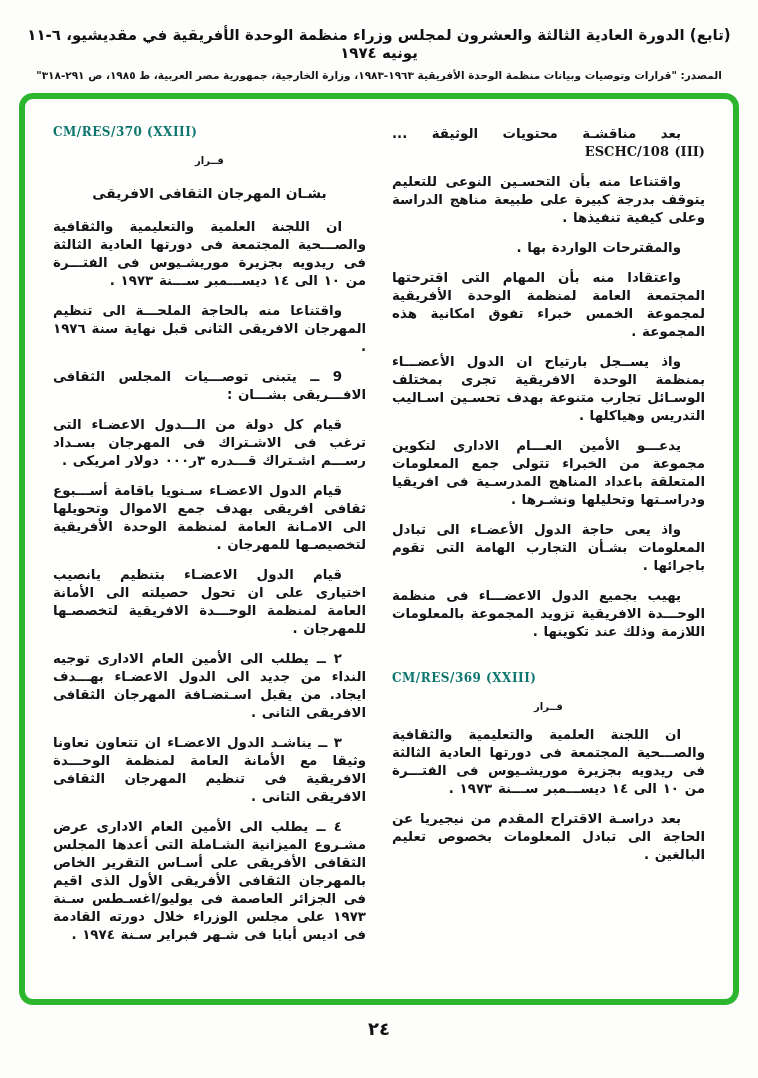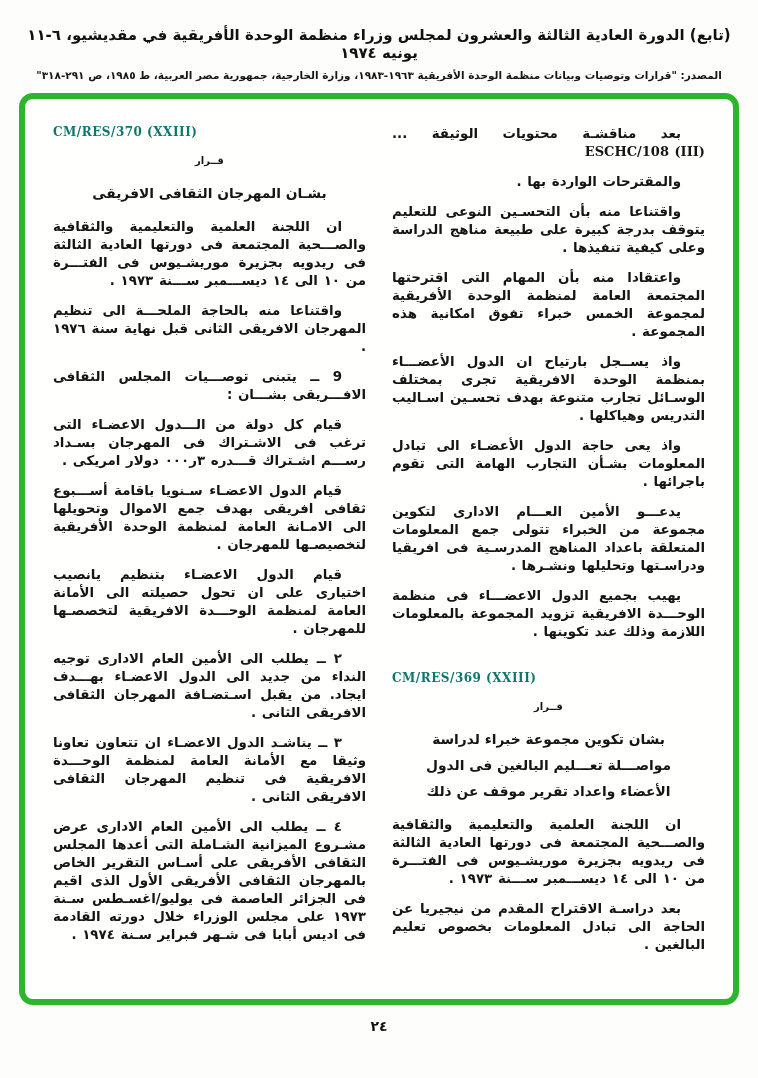--- a/index.html
+++ b/index.html
@@ -80,50 +80,45 @@
   .res-subtitle {
     text-align: center;
     font-size: 13.8px;
     font-weight: bold;
     line-height: 26px;
     margin: 0 0 12px 0;
   }
   .footer-page-number {
     text-align: center;
     font-weight: bold;
-    font-size: 14px;
+    font-size: 18px;
     margin-top: 13px;
     color: #111;
   }
 </style>
 </head>
 <body>
 
 <div class="page-header">
   <div class="header-line1">(تابع) الدورة العادية الثالثة والعشرون لمجلس وزراء منظمة الوحدة الأفريقية في مقديشيو، ٦-١١ يونيه ١٩٧٤</div>
   <div class="header-line2">المصدر: "قرارات وتوصيات وبيانات منظمة الوحدة الأفريقية ١٩٦٣-١٩٨٣، وزارة الخارجية، جمهورية مصر العربية، ط ١٩٨٥، ص ٢٩١-٣١٨"</div>
 </div>
 
 <div class="doc-frame">
   <div class="col">
       <p class="para"><span dir="rtl">بعد مناقشـة محتويات الوثيقة ... </span><span dir="ltr" class="latin">ESCHC/108 (III)</span></p>
+      <p class="para"><span dir="rtl">واقتناعا منه بأن التحسـين النوعى للتعليم يتوقف بدرجة كبيرة على طبيعة مناهج الدراسة وعلى كيفية تنفيذها .</span></p>
       <p class="para"><span dir="rtl">والمقترحات الواردة بها .</span></p>
-      <p class="para"><span dir="rtl">واقتناعا منه بأن التحسـين النوعى للتعليم يتوقف بدرجة كبيرة على طبيعة مناهج الدراسة وعلى كيفية تنفيذها .</span></p>
       <p class="para"><span dir="rtl">واعتقادا منه بأن المهام التى اقترحتها المجتمعة العامة لمنظمة الوحدة الأفريقية لمجموعة الخمس خبراء تفوق امكانية هذه المجموعة .</span></p>
       <p class="para"><span dir="rtl">واذ يســجل بارتياح ان الدول الأعضـــاء بمنظمة الوحدة الافريقية تجرى بمختلف الوسـائل تجارب متنوعة بهدف تحسـين اسـاليب التدريس وهياكلها .</span></p>
+      <p class="para"><span dir="rtl">يدعـــو الأمين العـــام الادارى لتكوين مجموعة من الخبراء تتولى جمع المعلومات المتعلقة باعداد المناهج المدرسـية فى افريقيا ودراسـتها وتحليلها ونشـرها .</span></p>
       <p class="para"><span dir="rtl">واذ يعى حاجة الدول الأعضـاء الى تبادل المعلومات بشـأن التجارب الهامة التى تقوم باجرائها .</span></p>
-      <p class="para"><span dir="rtl">يدعـــو الأمين العـــام الادارى لتكوين مجموعة من الخبراء تتولى جمع المعلومات المتعلقة باعداد المناهج المدرسـية فى افريقيا ودراسـتها وتحليلها ونشـرها .</span></p>
       <p class="para"><span dir="rtl">يهيب بجميع الدول الاعضـــاء فى منظمة الوحـــدة الافريقية تزويد المجموعة بالمعلومات اللازمة وذلك عند تكوينها .</span></p>
       <div class="doc-ref">CM/RES/369 (XXIII)</div>
       <div class="res-title">قــرار</div>
-      <div class="res-subtitle">
-        <div>بشان تكوين مجموعة خبراء لدراسة</div>
-        <div>مواصـــلة تعـــليم البالغين فى الدول</div>
-        <div>الأعضاء واعداد تقرير موقف عن ذلك</div>
-      </div>
       <p class="para"><span dir="rtl">ان اللجنة العلمية والتعليمية والثقافية والصـــحية المجتمعة فى دورتها العادية الثالثة فى ريدويه بجزيرة موريشـيوس فى الفتـــرة من ١٠ الى ١٤ ديســـمبر ســـنة ١٩٧٣ .</span></p>
       <p class="para"><span dir="rtl">بعد دراسـة الاقتراح المقدم من نيجيريا عن الحاجة الى تبادل المعلومات بخصوص تعليم البالغين .</span></p>
     </div>
   <div class="col">
       <div class="doc-ref">CM/RES/370 (XXIII)</div>
       <div class="res-title">قــرار</div>
       <div class="res-subtitle">
         <div>بشـان المهرجان الثقافى الافريقى</div>
       </div>
       <p class="para"><span dir="rtl">ان اللجنة العلمية والتعليمية والثقافية والصـــحية المجتمعة فى دورتها العادية الثالثة فى ريدويه بجزيرة موريشـيوس فى الفتـــرة من ١٠ الى ١٤ ديســـمبر ســـنة ١٩٧٣ .</span></p>

